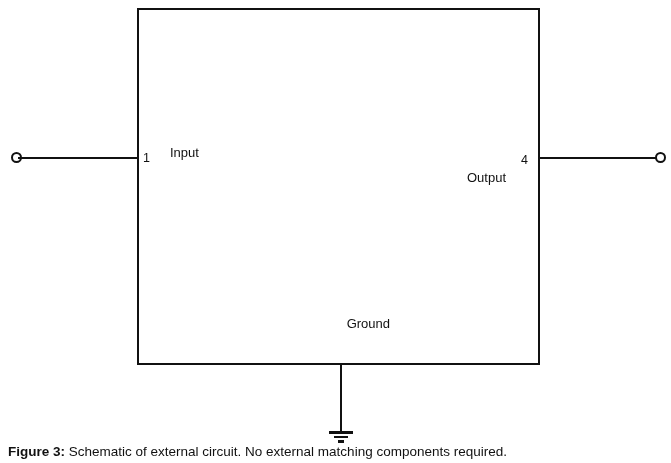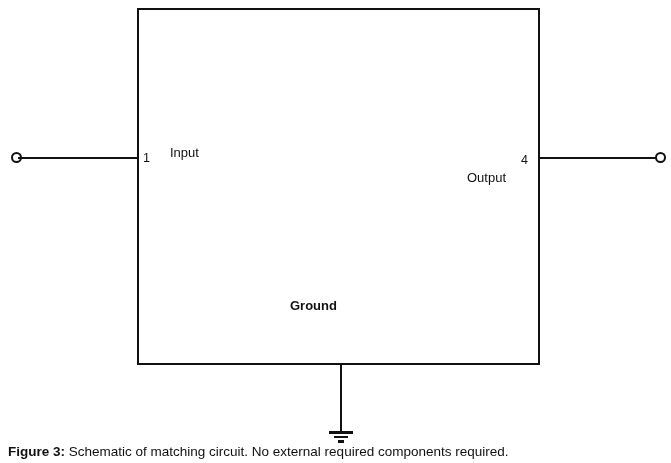--- a/index.html
+++ b/index.html
@@ -53,21 +53,21 @@
   .lbl {
     color: #111111;
     font-size: 13px;
     line-height: 1.15;
     white-space: nowrap;
   }
   .lbl-pin-1   { left: 143px; top: 151px; font-size: 12.5px; }
   .lbl-input   { left: 170px; top: 146px; text-align: right; }
   .lbl-output  { left: 467px; top: 147px; margin-top: 24px; }
   .lbl-pin-4   { left: 521px; top: 153px; font-size: 12.5px; }
-  .lbl-ground  { left: 290px; top: 299px; width: 100px; text-align: left; font-weight: bold; }
+  .lbl-ground  { left: 290px; top: 317px; width: 100px; text-align: right; }
   .lbl-ground-pins { left: 290px; top: 344px; width: 100px; text-align: center; }
 
   
   .gnd-stem { left: 340px; top: 365px; width: 2px; height: 67px; background: #111111; }
   .gnd-bar  { background: #111111; height: 2.5px; }
   .gnd-bar-1 { left: 329px; top: 431px; width: 24px; }
   .gnd-bar-2 { left: 334px; top: 435.5px; width: 14px; }
   .gnd-bar-3 { left: 338px; top: 440px; width: 6px; }
 
   
@@ -97,16 +97,16 @@
   <div class="abs wire wire-output"></div>
   <div class="abs terminal terminal-right"></div>
 
   <div class="abs lbl lbl-ground">Ground</div>
   <div class="abs gnd-stem"></div>
   <div class="abs gnd-bar gnd-bar-1"></div>
   <div class="abs gnd-bar gnd-bar-2"></div>
   <div class="abs gnd-bar gnd-bar-3"></div>
 
   <div class="abs caption">
-    <span class="bold">Figure 3:</span><span> Schematic of matching circuit. No external required components required.</span>
+    <span class="bold">Figure 3:</span><span> Schematic of external circuit. No external matching components required.</span>
   </div>
 
 </div>
 
 </body></html>

